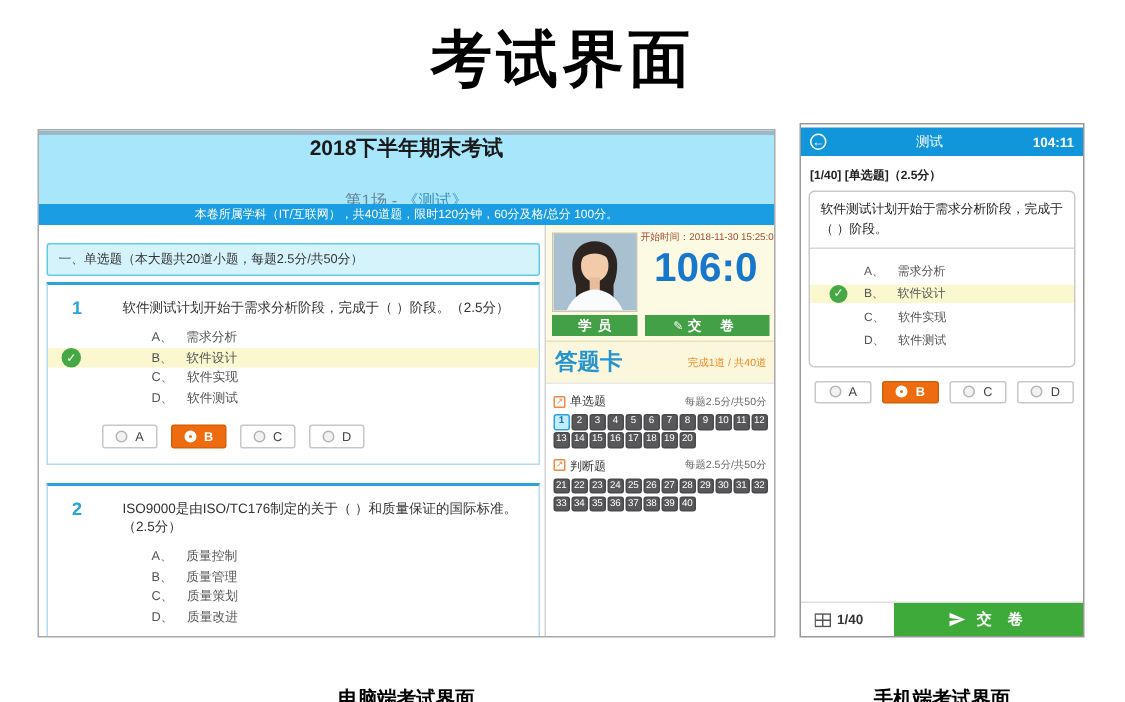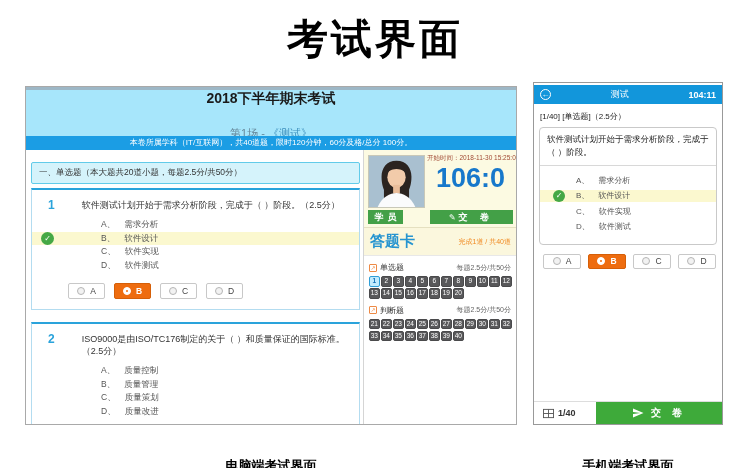--- a/index.html
+++ b/index.html
@@ -32,21 +32,21 @@
   .radio { position:relative; width:8px; height:8px; flex:none; border-radius:50%; border:1px solid #b5b5b5; background:#f2f2f2; }
   .abtn.selected { background:#ee6c0f; border-color:#d55f08; color:#fff; font-weight:bold; }
   .abtn.selected .radio { background:#fff; border-color:#fff; }
   .abtn.selected .radio::after { content:""; position:absolute; left:2px; top:2px; right:2px; bottom:2px; border-radius:50%; background:#ee6c0f; }
 
   
   .scol { flex:1; border-left:1px solid #d5d5d5; display:flex; flex-direction:column; min-width:0; }
   .stop { position:relative; background:#fcfae2; height:78px; flex:none; border-bottom:1px solid #e5e0c0; }
   .photo { position:absolute; left:4px; top:5px; width:57px; height:53px; border:1px solid #c8c8b8; overflow:hidden; }
   .photo svg { display:block; width:100%; height:100%; }
-  .sbadge { position:absolute; left:4px; top:60px; width:35px; height:14px; background:#43a047; color:#fff; font-size:9px; font-weight:bold; text-align:center; line-height:14px; letter-spacing:4px; text-indent:4px; }
+  .sbadge { position:absolute; left:4px; top:60px; width:57px; height:14px; background:#43a047; color:#fff; font-size:9px; font-weight:bold; text-align:center; line-height:14px; letter-spacing:4px; text-indent:4px; }
   .stime { position:absolute; left:63px; right:2px; top:4px; font-size:6.5px; color:#a14a35; text-align:center; white-space:nowrap; }
   .timer { position:absolute; left:63px; right:2px; top:13px; text-align:center; font-size:27px; font-weight:bold; color:#1778cb; }
   .dsubmit { position:absolute; left:66px; right:3px; top:60px; height:14px; background:#43a047; color:#fff; font-size:9px; font-weight:bold; letter-spacing:5px; cursor:pointer; display:flex; align-items:center; justify-content:center; gap:3px; }
   .dsubmit-icon { font-size:8px; letter-spacing:0; }
   .cheader { background:#fbf7dd; padding:4px 5px 4px 6px; display:flex; justify-content:space-between; align-items:center; border-bottom:1px solid #e8e8e8; flex:none; }
   .ctitle { color:#2694d0; font-size:15px; font-weight:bold; }
   .cprog { color:#f0881e; font-size:7px; }
   .cbody { flex:1; background:#fff; padding:4px 3px 0 4px; }
   .srow { display:flex; justify-content:space-between; align-items:center; margin:2px 2px 3px 1px; }
   .sname { font-size:8px; color:#333; display:flex; align-items:center; gap:3px; }
@@ -55,21 +55,21 @@
   .ngrid { display:flex; flex-wrap:wrap; gap:1.5px; margin:0 0 6px 1px; }
   .nc { width:10.5px; height:10.5px; background:#58585a; border:1px solid #4a4a4c; color:#fff; font-size:6.5px; line-height:8.5px; text-align:center; border-radius:2px; cursor:pointer; }
   .nc.on { background:#c3ecfe; border-color:#2f9fd8; color:#1571b8; font-weight:bold; }
 
   
   .mpanel { position:absolute; left:533px; top:82px; width:190px; height:343px; border:1px solid #999; background:#fff; display:flex; flex-direction:column; overflow:hidden; }
   .mheader { height:19px; flex:none; background:#1296db; color:#fff; display:flex; align-items:center; padding:0 6px; margin-top:2px; }
   .back { width:11px; height:11px; flex:none; border:1px solid #fff; border-radius:50%; font-size:8px; line-height:10px; text-align:center; cursor:pointer; }
   .mtitle { flex:1; text-align:center; font-size:9px; }
   .mtimer { font-size:9px; font-weight:bold; }
-  .mmeta { font-size:8px; color:#222; padding:7px 6px 5px; }
+  .mmeta { font-size:8px; color:#222; padding:7px 6px 5px;font-weight:bold; }
   .mqbox { margin:0 5px; border:1px solid #c9c9c9; border-radius:4px; overflow:hidden; flex:none; }
   .mqtext { padding:5px 7px 6px; font-size:8.5px; line-height:13px; color:#222; border-bottom:1px solid #d8d8d8; }
   .mopts { padding:5px 0 7px; }
   .mopts .opt { padding-left:36px; line-height:12px; margin:3.5px 0; font-size:8px; }
   .mopts .opt .check { left:13px; width:12px; height:12px; line-height:12px; }
   .mbtns { display:flex; gap:7px; padding:9px 0 0 9px; flex:none; }
   .mbtns .abtn { width:38px; height:15px; }
   .mspacer { flex:1; }
   .mfooter { height:23px; flex:none; border-top:1px solid #ddd; display:flex; align-items:stretch; }
   .mfleft { width:62px; flex:none; display:flex; align-items:center; gap:4px; padding-left:9px; font-size:9px; font-weight:bold; color:#333; cursor:pointer; }

